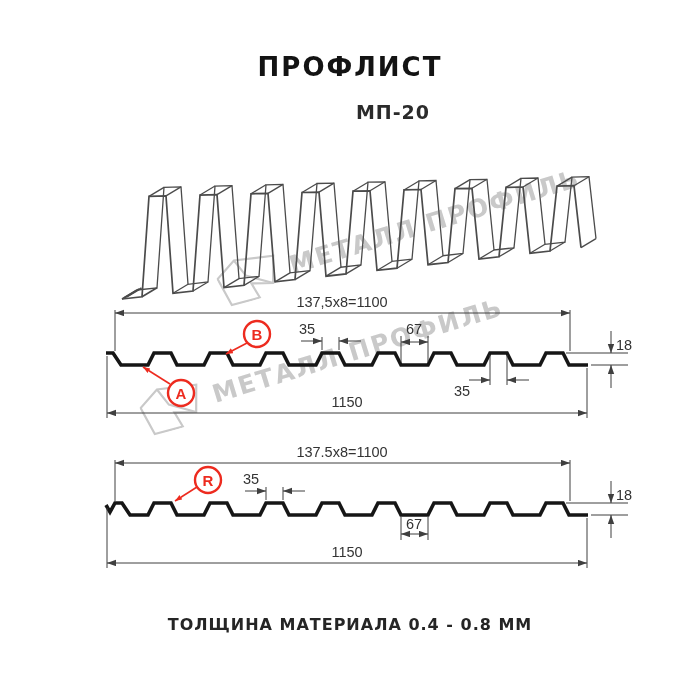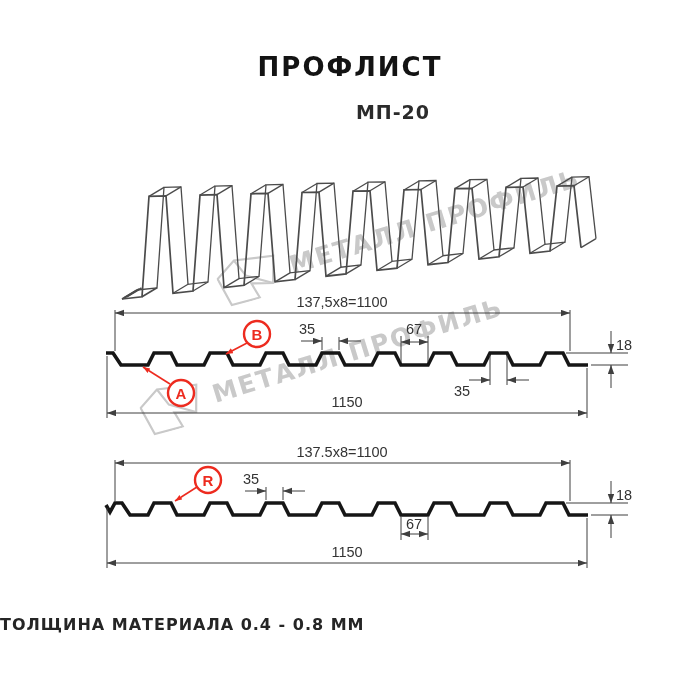--- a/index.html
+++ b/index.html
@@ -8,21 +8,21 @@
   }
   html,body{margin:0;padding:0;background:#eee;}
   .stage{position:relative;width:700px;height:700px;background:#fff;overflow:hidden;
          font-family:"Liberation Sans",sans-serif;}
   .title{position:absolute;top:52px;left:0;width:700px;text-align:center;
          font-family:"DejaVu Sans",sans-serif;font-weight:bold;font-size:26px;
          letter-spacing:2px;color:#131313;}
   .subtitle{position:absolute;top:101px;left:0;width:700px;text-align:center;
          font-family:"DejaVu Sans",sans-serif;font-weight:600;font-size:19px;
          letter-spacing:1px;color:#2b2b2b;margin-left:43px;}
-  .footer{position:absolute;top:615px;left:0;width:700px;text-align:left;
+  .footer{position:absolute;top:615px;left:0;width:700px;text-align:center;
          font-family:"DejaVu Sans",sans-serif;font-weight:600;font-size:16px;
          letter-spacing:1px;color:#252525;}
   .wm{position:absolute;display:flex;align-items:center;gap:10px;height:46px;
       color:var(--wmc);transform-origin:left center;pointer-events:none;}
   .wm .wm-text{font-family:"DejaVu Sans",sans-serif;font-weight:bold;font-size:25px;
       letter-spacing:2px;white-space:nowrap;}
   .wm svg{flex:0 0 auto;}
   .wm1{left:219px;top:264px;transform:rotate(-17deg);}
   .wm2{left:142px;top:393px;transform:rotate(-17deg);}
   svg.canvas{position:absolute;left:0;top:0;z-index:2;}

